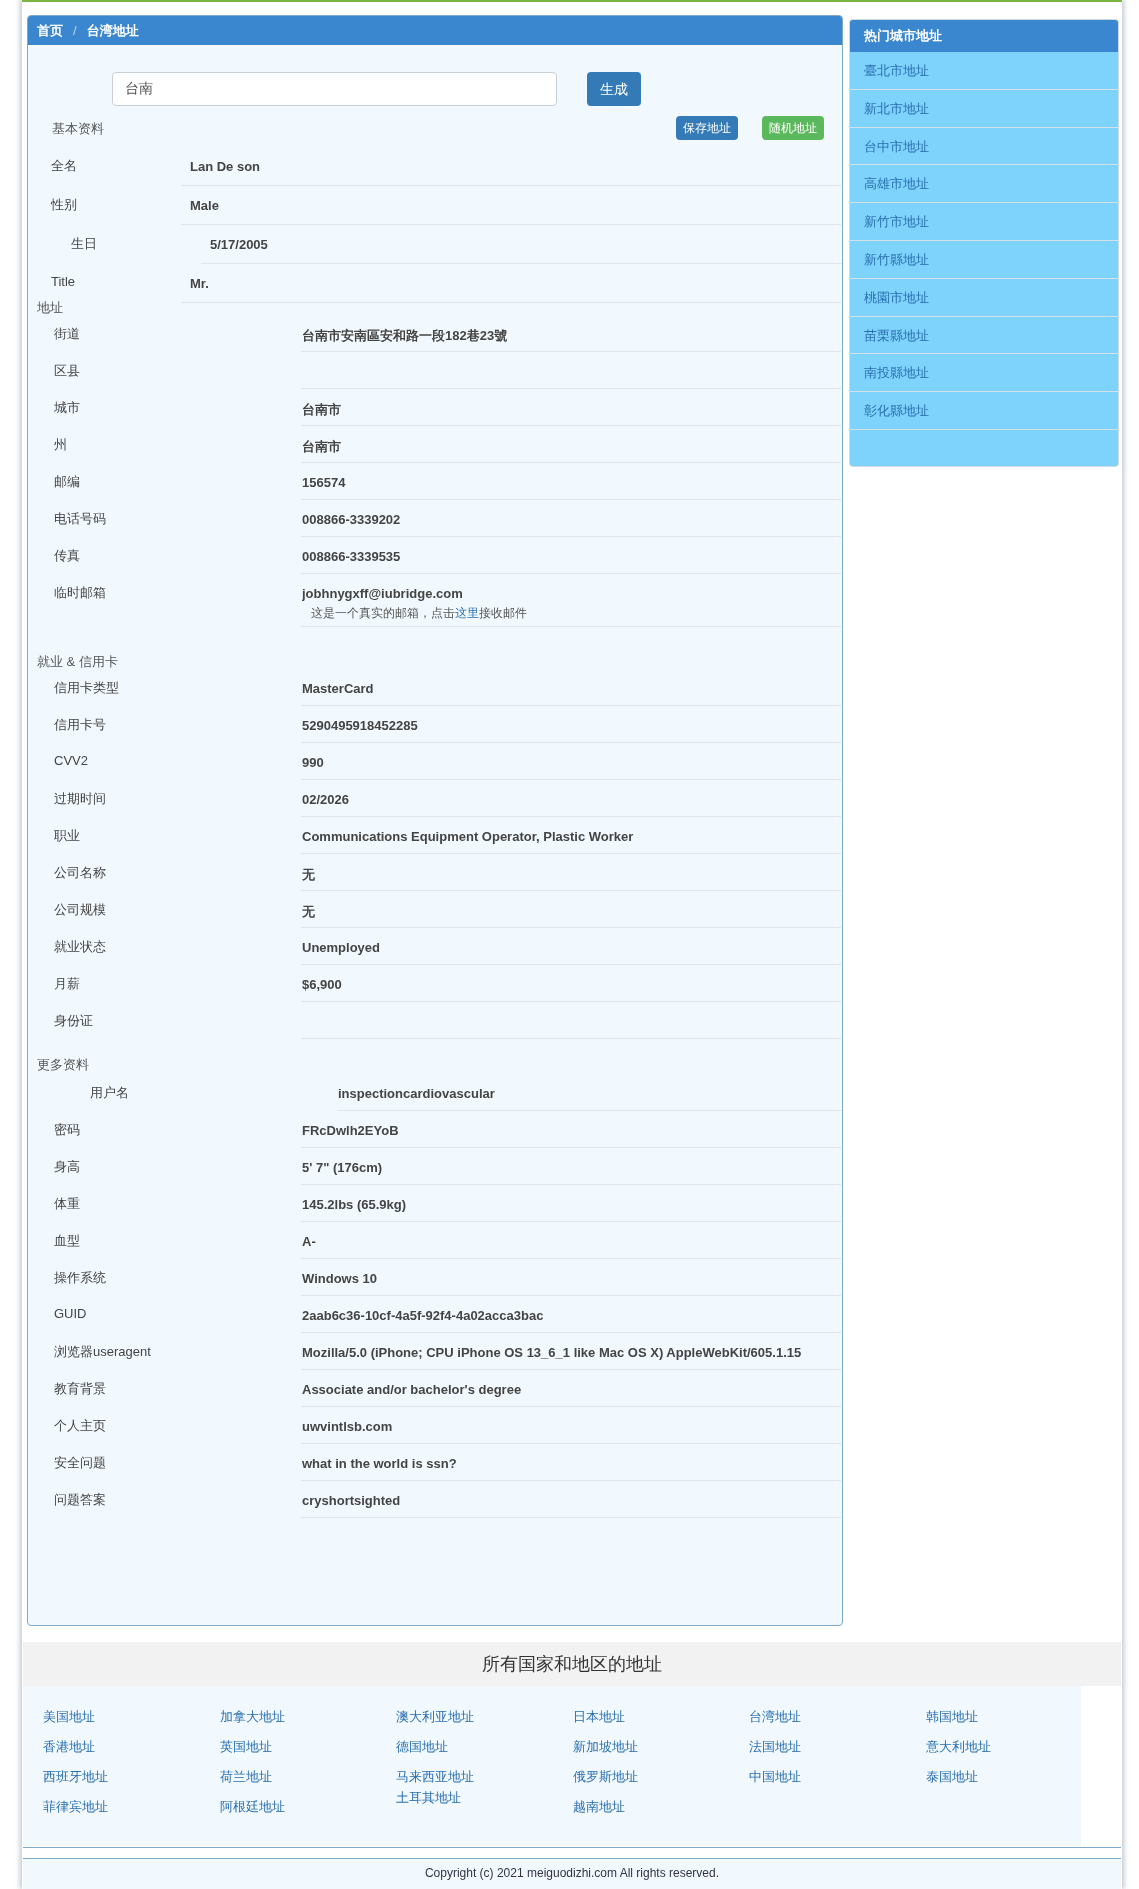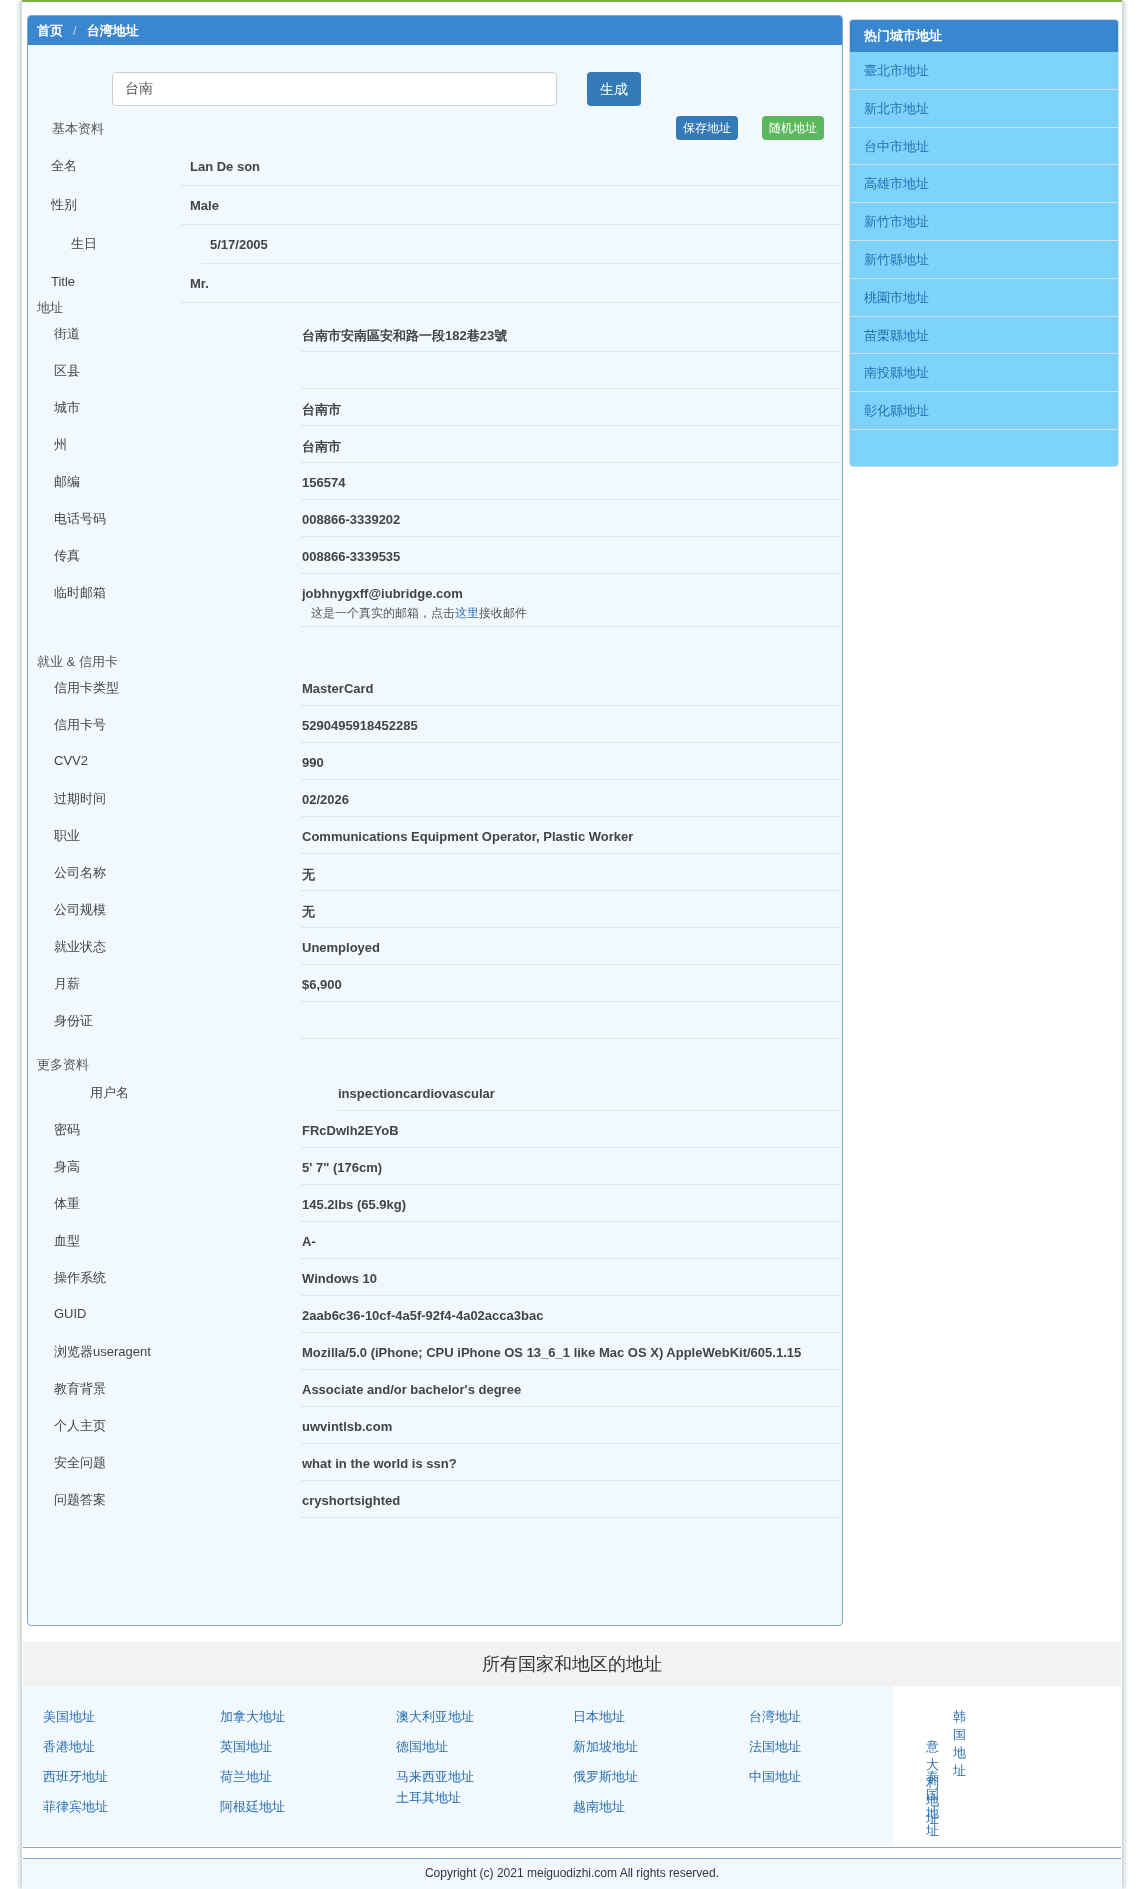--- a/index.html
+++ b/index.html
@@ -36,21 +36,21 @@
   .note a { color: #2a6fb0; text-decoration: none; }
   .sidebar { position: absolute; left: 827px; top: 17px; width: 270px; height: 448px; border: 1px solid #cfd9e2;
              border-radius: 4px; background: #7dd3fc; overflow: hidden; }
   .sidebar-heading { height: 32px; background: #3a87cf; color: #fff; font-weight: bold; font-size: 13px;
                      line-height: 32px; padding-left: 14px; }
   .sidebar-item { height: 37.8px; line-height: 37.8px; padding-left: 14px; border-bottom: 1px solid #d6dfe7;
                   color: #2a6fb0; font-size: 13px; cursor: pointer; }
   .sidebar-item.more { color: #d9221c; border-bottom: none; }
   .footer-band { position: absolute; left: 1px; top: 1640px; width: 1098px; height: 44px; background: #f2f2f2;
                  text-align: center; font-size: 18px; line-height: 44px; color: #333; }
-  .footer-links { position: absolute; left: 1px; top: 1684px; width: 870px; height: 160px; background: #f1f8fe; }
+  .footer-links { position: absolute; left: 1px; top: 1684px; width: 1058px; height: 160px; background: #f1f8fe; }
   .footer-link { position: absolute; font-size: 13px; color: #2a6fb0; text-decoration: none; cursor: pointer; }
   .footer-line1 { position: absolute; left: 1px; top: 1845px; width: 1098px; height: 1px; background: #7fa9c9; }
   .footer-line2 { position: absolute; left: 1px; top: 1856px; width: 1098px; height: 1px; background: #7fa9c9; }
   .copyright { position: absolute; left: 1px; top: 1857px; width: 1098px; height: 32px; background: #f1f8fe;
                text-align: center; font-size: 12px; line-height: 28px; color: #334; }
 </style>
 </head>
 <body>
 
 <div class="page">
@@ -269,21 +269,21 @@
       </div>
   </div>
 
   <div class="footer-band">所有国家和地区的地址</div>
   <div class="footer-links" id="footer-links">
       <a class="footer-link" style="left: 20px; top: 22px;">美国地址</a>
       <a class="footer-link" style="left: 197px; top: 22px;">加拿大地址</a>
       <a class="footer-link" style="left: 373px; top: 22px;">澳大利亚地址</a>
       <a class="footer-link" style="left: 550px; top: 22px;">日本地址</a>
       <a class="footer-link" style="left: 726px; top: 22px;">台湾地址</a>
-      <a class="footer-link" style="left: 930px; top: 22px;">韩国地址</a>
+      <a class="footer-link" style="left: 903px; top: 22px;">韩国地址</a>
       <a class="footer-link" style="left: 20px; top: 52px;">香港地址</a>
       <a class="footer-link" style="left: 197px; top: 52px;">英国地址</a>
       <a class="footer-link" style="left: 373px; top: 52px;">德国地址</a>
       <a class="footer-link" style="left: 550px; top: 52px;">新加坡地址</a>
       <a class="footer-link" style="left: 726px; top: 52px;">法国地址</a>
       <a class="footer-link" style="left: 903px; top: 52px;">意大利地址</a>
       <a class="footer-link" style="left: 20px; top: 82px;">西班牙地址</a>
       <a class="footer-link" style="left: 197px; top: 82px;">荷兰地址</a>
       <a class="footer-link" style="left: 373px; top: 82px;">马来西亚地址</a>
       <a class="footer-link" style="left: 550px; top: 82px;">俄罗斯地址</a>

